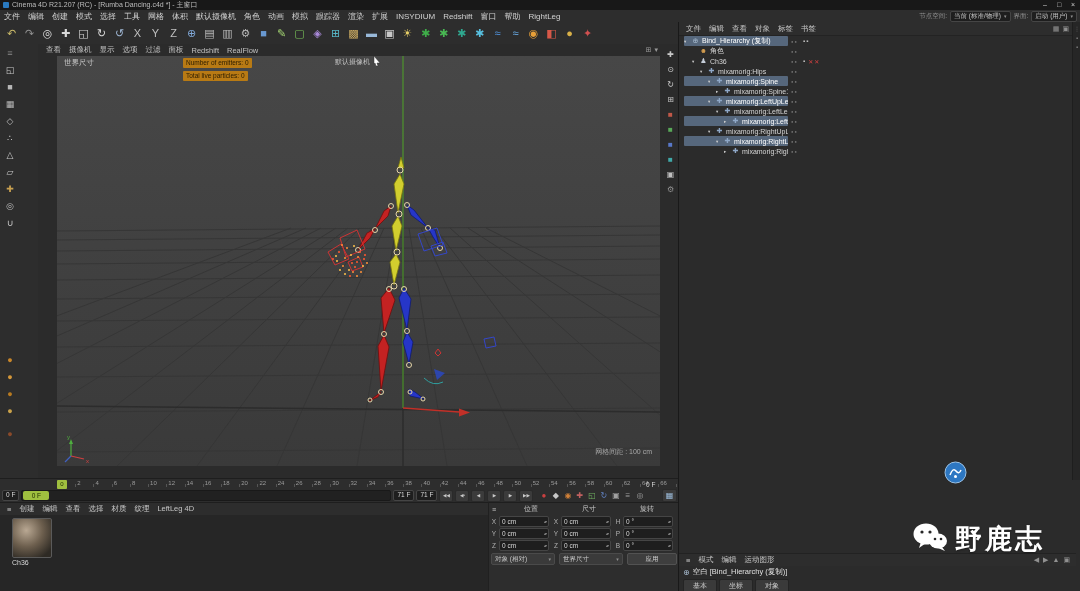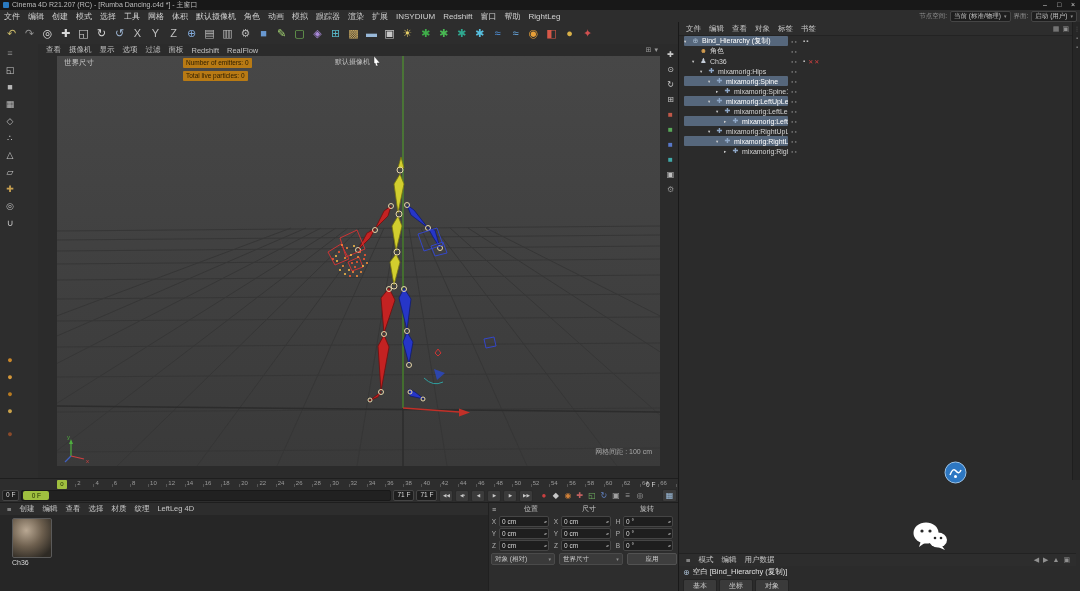--- a/index.html
+++ b/index.html
@@ -776,21 +776,21 @@
   </div>
 </div>
 
 <div id="bottom-right">
   <div id="am-menubar">
     <span class="am-menu-item">≡</span>
     <span style="display:flex">
 
     <span class="am-menu-item">模式</span>
         <span class="am-menu-item">编辑</span>
-        <span class="am-menu-item">用户数据</span>
+        <span class="am-menu-item">运动图形</span>
       </span>
     <span id="am-corner">
 
     <span>◀</span>
         <span>▶</span>
         <span>▲</span>
         <span>▣</span>
       </span>
   </div>
   <div id="am-object-row">
@@ -818,13 +818,14 @@
       <ellipse cx="14" cy="12" rx="12.5" ry="10.5" fill="#fff"></ellipse>
       <polygon points="9,20 7,26 14,21" fill="#fff"></polygon>
       <circle cx="10" cy="10" r="1.6" fill="#262626"></circle>
         <circle cx="18" cy="10" r="1.6" fill="#262626"></circle>
       <ellipse cx="26" cy="19" rx="9" ry="7.5" fill="#fff"></ellipse>
       <polygon points="30,25 33,29 26,26" fill="#fff"></polygon>
       <circle cx="23" cy="17" r="1.3" fill="#262626"></circle>
         <circle cx="29" cy="17" r="1.3" fill="#262626"></circle>
     </svg>
   </span>
+  <span id="wm-text">野鹿志</span>
 </div>
 
 </body></html>

